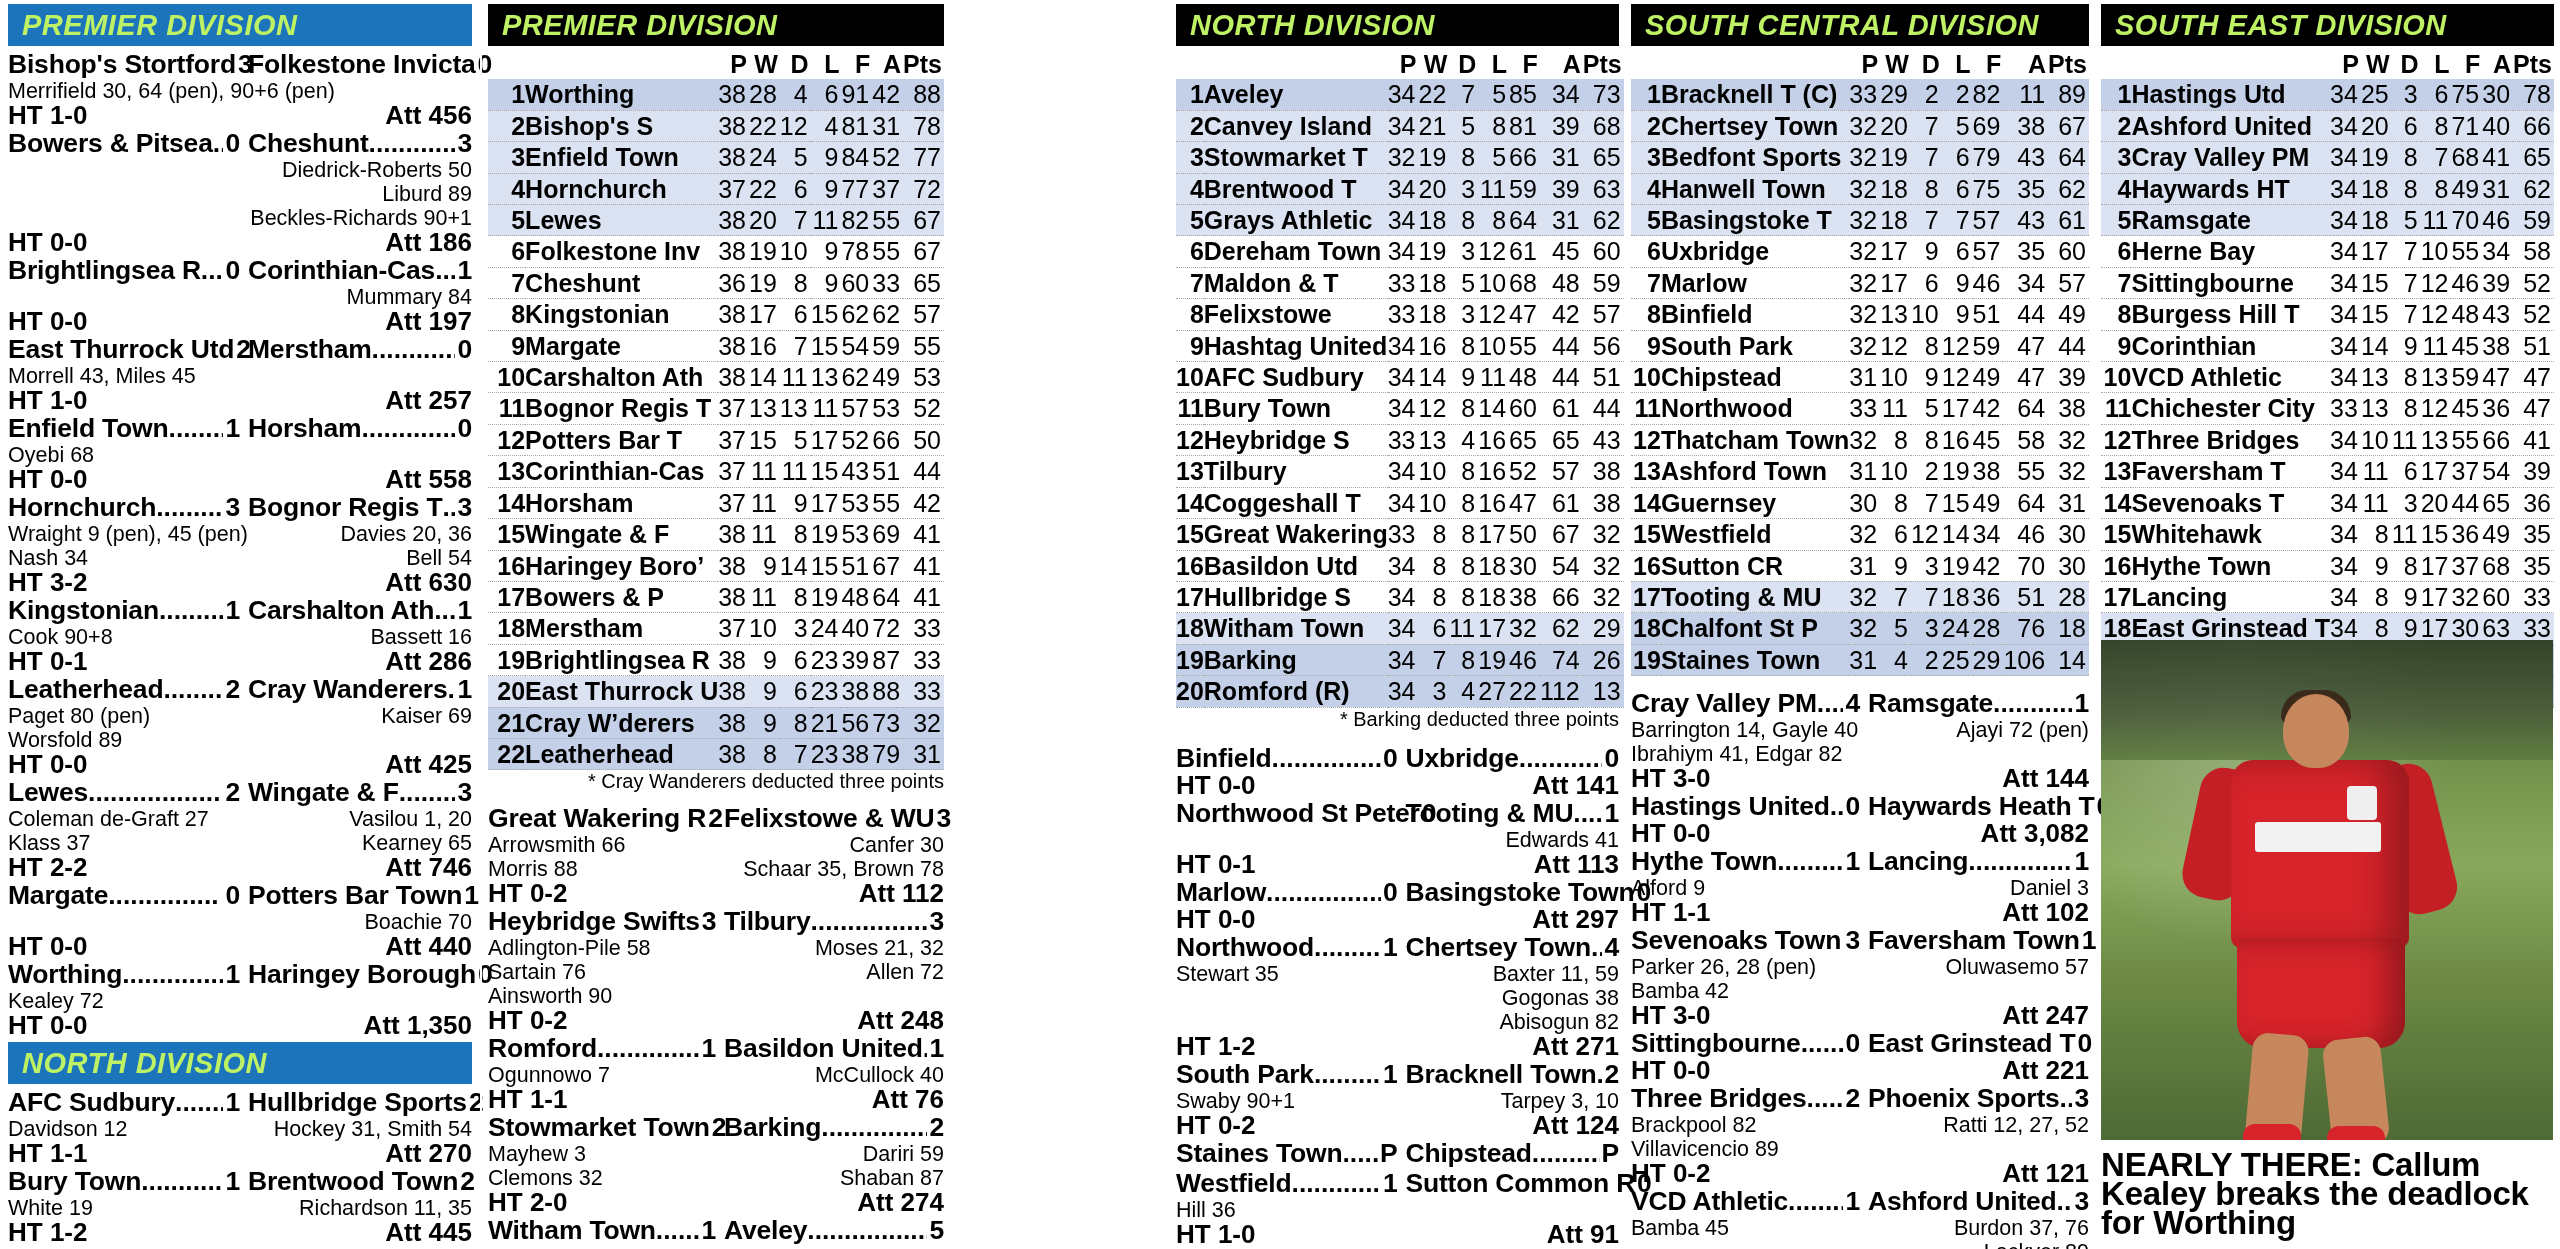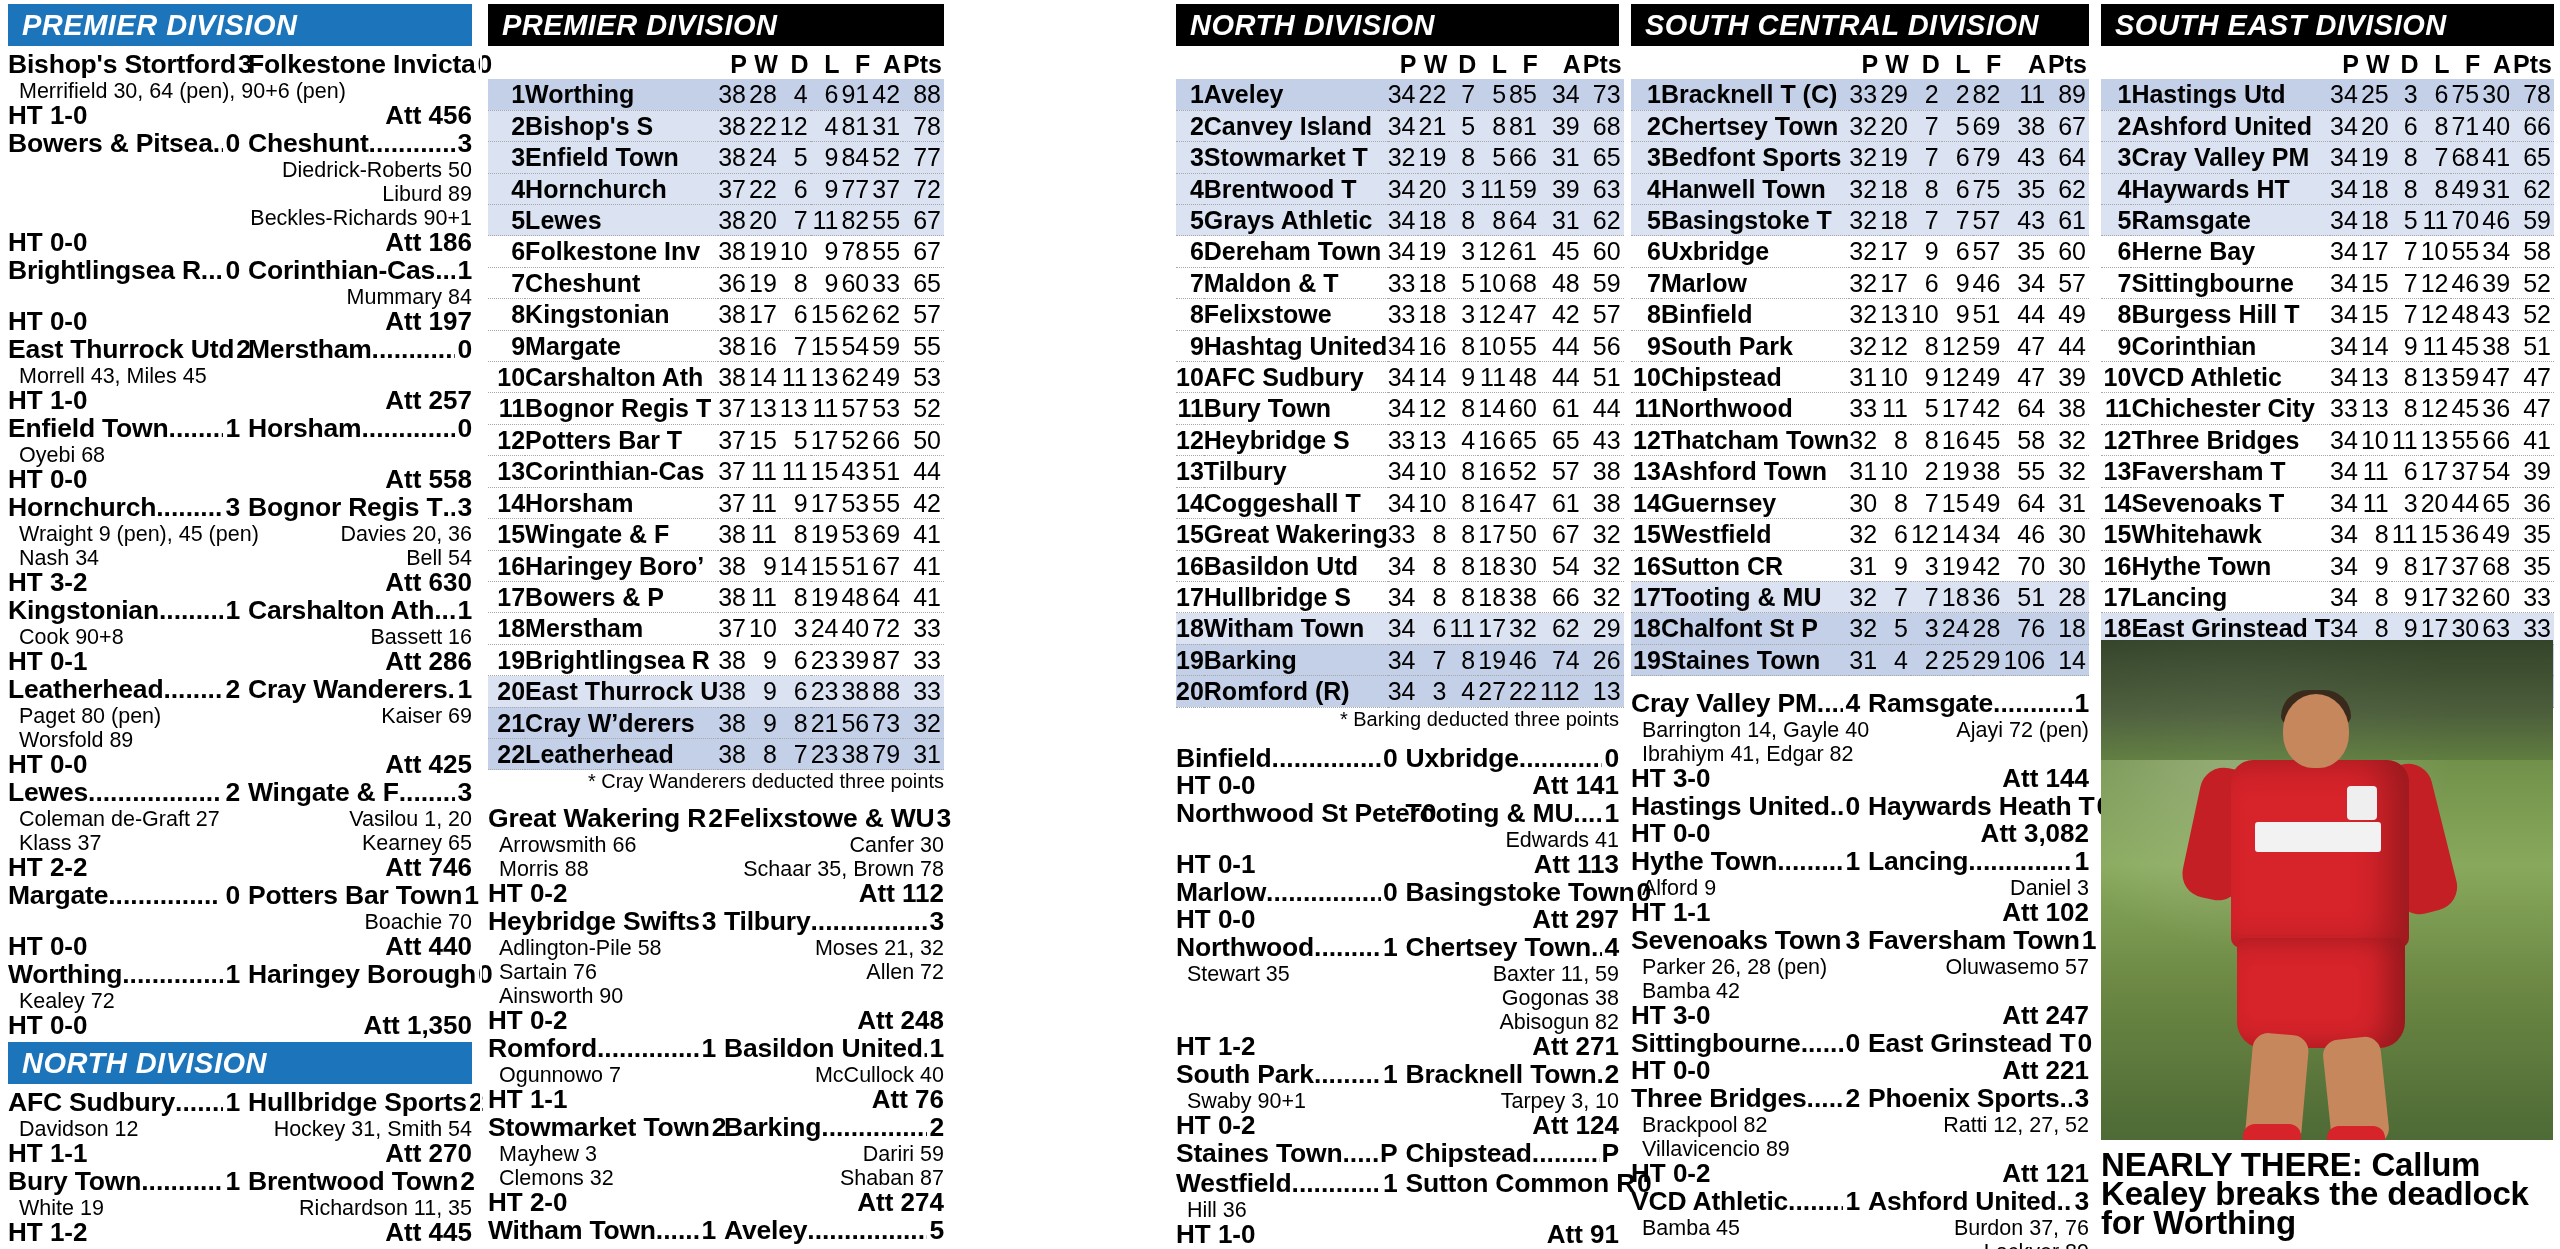--- a/index.html
+++ b/index.html
@@ -17,21 +17,21 @@
   .col { position:relative; height:1249px; }
   .col-results-1 { width:480px; padding:0 8px 0 8px; }
   .col-table-2  { width:470px; padding:0 6px; border-left:2px solid #ffffff;}
   .gap { width:220px; }
   .col-table-3  { width:455px; padding:0 6px; }
   .col-table-4  { width:470px; padding:0 6px; }
   .col-table-5  { width:465px; padding:0 6px; }
 
   
   .banner {
-    color:#ffffff; font-weight:bold; font-style:italic;
+    color:#bef264; font-weight:bold; font-style:italic;
     letter-spacing:0.5px;
     font-size:29px; line-height:38px;
     padding:2px 0 2px 14px;
     margin:4px 0 3px 0;
     white-space:nowrap;
   }
   .banner.blue { background:#1c74bb; }
   .banner.black{ background:#000000; }
 
   
@@ -42,21 +42,21 @@
     letter-spacing:-0.2px; white-space:nowrap;
   }
   .m-home, .m-away { display:flex; align-items:baseline; }
   .m-home { width:50%; }
   .m-away { width:50%; padding-left:8px;}
   .m-name { }
   .m-dots { flex:1; overflow:hidden; letter-spacing:0px; font-weight:bold;
             white-space:nowrap; text-align:left; }
   .m-score { padding-left:2px; }
   .scorers { display:flex; justify-content:space-between; font-size:21.5px; line-height:24px; }
-  .sc-l { text-align:left; white-space:pre-line;margin-left:11px;}
+  .sc-l { text-align:left; white-space:pre-line;}
   .sc-r { text-align:right; white-space:pre-line;}
   .htline { display:flex; justify-content:space-between;
             font-size:26px; line-height:25px; font-weight:bold; }
   .ht { }
   .att { }
 
   
   table.lt { width:100%; border-collapse:collapse; }
   table.lt th, table.lt td {
     font-size:25px; line-height:30.4px; font-weight:bold;

